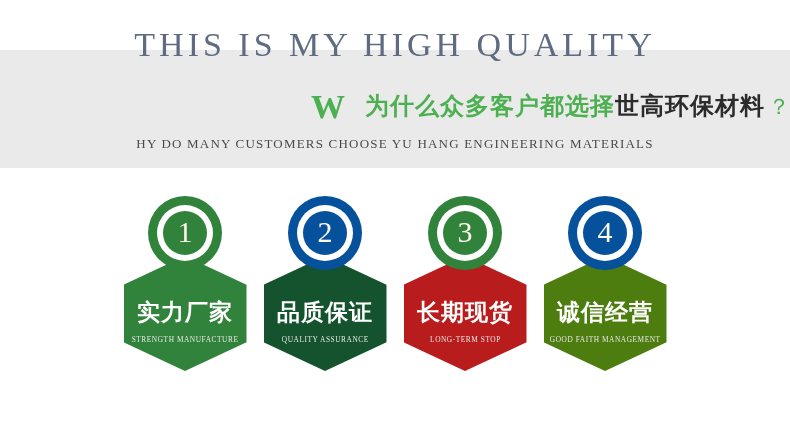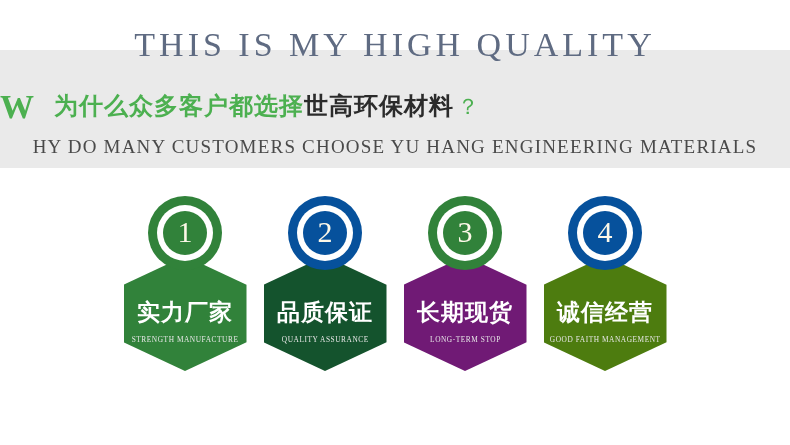--- a/index.html
+++ b/index.html
@@ -21,21 +21,21 @@
     position:absolute;left:0;top:26px;width:790px;
     text-align:center;
     font-family:"Liberation Serif", serif;
     font-size:34px;
     letter-spacing:4px;
     color:#5f6b82;
     white-space:nowrap;
   }
   .sub-row{
     position:absolute;left:0;top:88px;width:790px;
-    text-align:left;
+    text-align:right;
     white-space:nowrap;
   }
   .wmark{
     font-family:"Liberation Serif", serif;
     font-size:34px;
     font-weight:bold;
     color:#4cb050;
     vertical-align:-4px;
     margin-right:20px;
     letter-spacing:0;
@@ -57,21 +57,21 @@
   .cn-q{
     font-family:"DejaVu Sans", sans-serif;
     font-size:22px;
     color:#4cb050;
     margin-left:3px;
   }
   .en-sub{
     position:absolute;left:0;top:136px;width:790px;
     text-align:center;
     font-family:"Liberation Serif", serif;
-    font-size:19px;
+    font-size:13px;
     letter-spacing:1.2px;
     color:#4a4a4a;
     white-space:nowrap;
   }
 
   
   .badges{
     position:absolute;left:0;top:196px;width:790px;height:175px;
     display:flex;
     justify-content:center;
@@ -183,21 +183,21 @@
     </div>
 
     <div class="badge">
       <div class="medallion" style="background: rgb(49, 130, 58);">
         <div class="ringgap">
           <div class="disc" style="background: rgb(49, 130, 58);">
             <span>3</span>
           </div>
         </div>
       </div>
-      <div class="hex" style="background: #701a75;">
+      <div class="hex" style="background: #b91c1c;">
         <div class="hex-cn">长期现货</div>
         <div class="hex-en">LONG-TERM  STOP</div>
       </div>
     </div>
 
     <div class="badge">
       <div class="medallion" style="background: rgb(6, 81, 156);">
         <div class="ringgap">
           <div class="disc" style="background: rgb(6, 81, 156);">
             <span>4</span>

